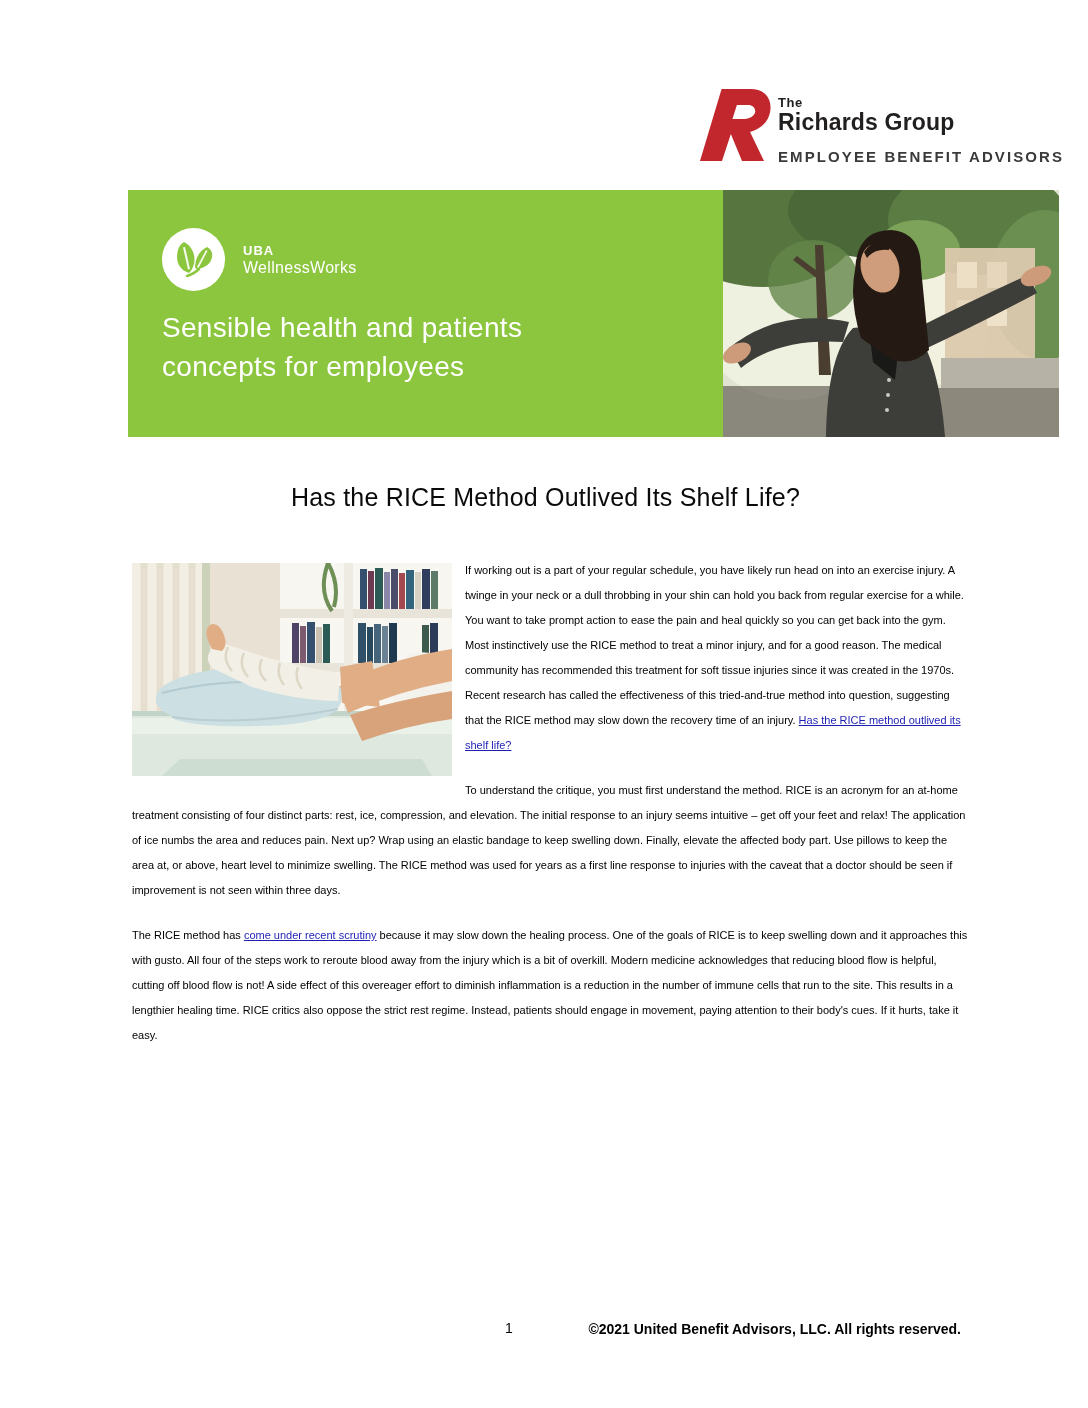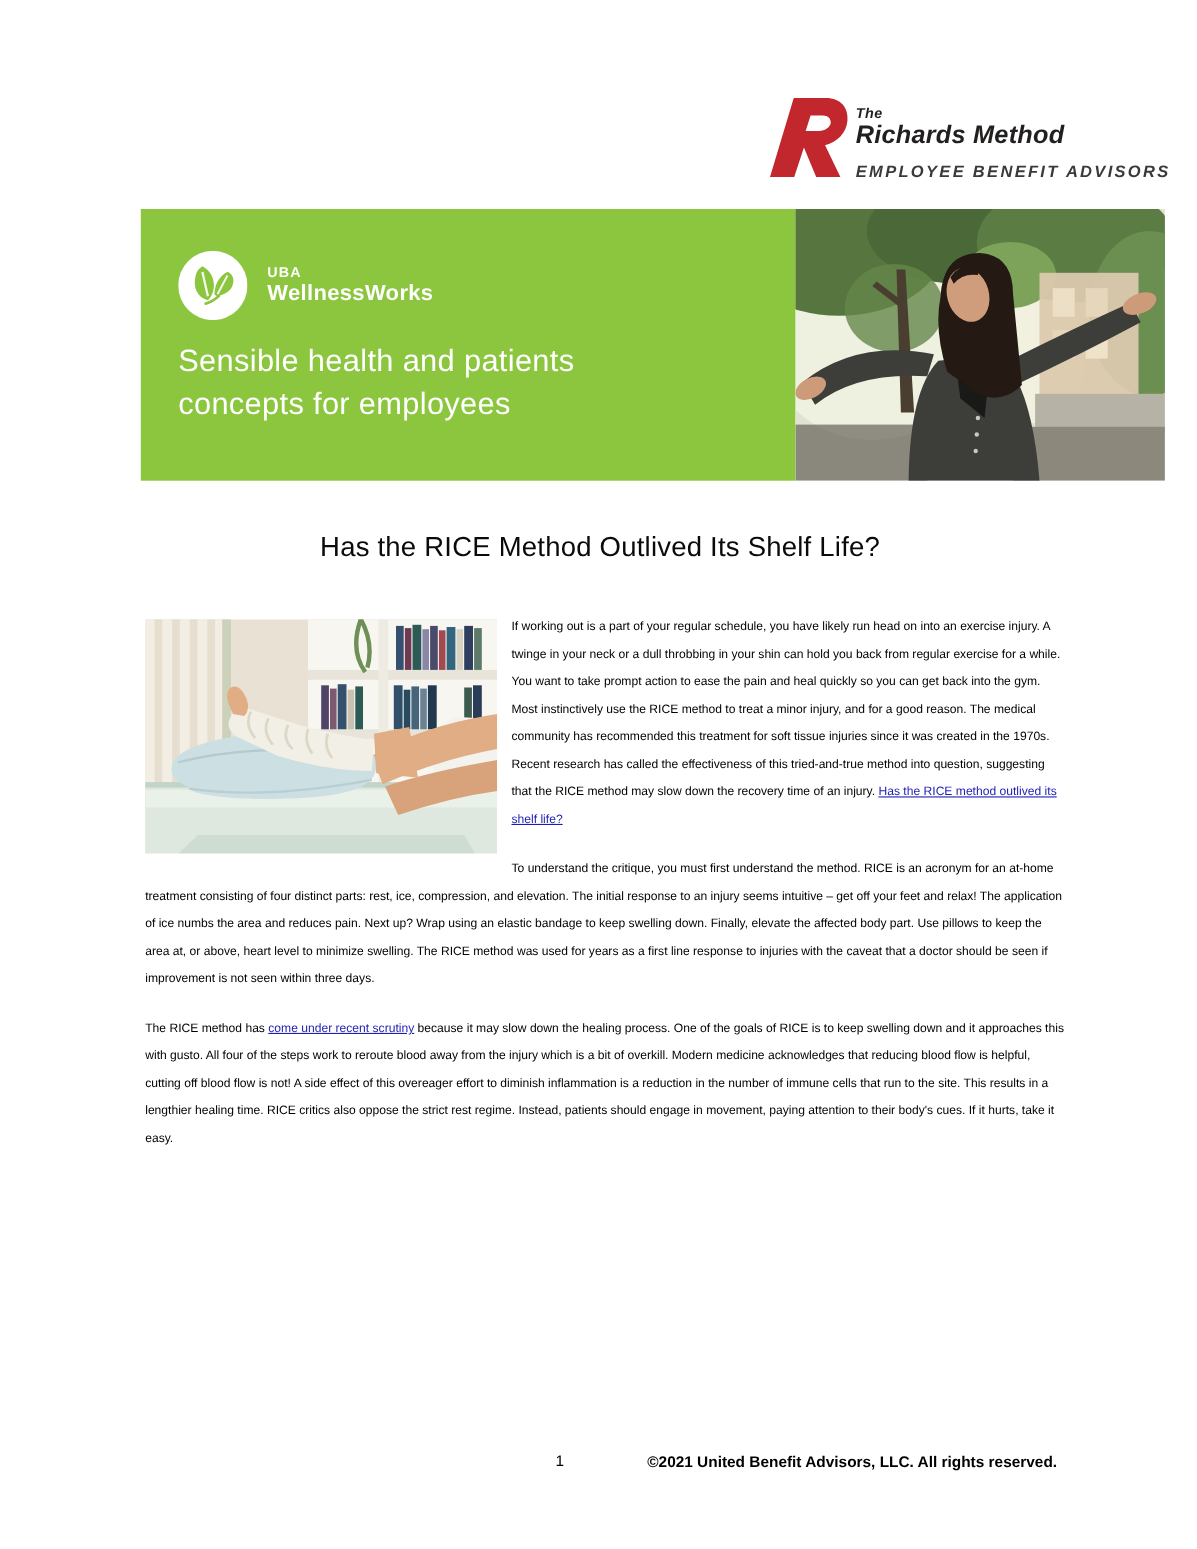--- a/index.html
+++ b/index.html
@@ -14,21 +14,20 @@
     overflow: hidden;
   }
 
   
   .richards-logo {
     position: absolute;
     top: 85px;
     left: 698px;
     display: flex;
     align-items: flex-end;
-    font-style: italic;
   }
   .richards-mark { width: 74px; height: 80px; }
   .richards-text { margin-left: 6px; padding-top: 10px; }
   .richards-the {
     font-size: 13px; font-weight: 700; color: #221f1f; letter-spacing: 0.5px;
   }
   .richards-name {
     font-size: 23px; font-weight: 700; color: #221f1f; letter-spacing: 0.2px;
     line-height: 24px;
   }
@@ -49,21 +48,21 @@
     flex: 1 1 auto;
     position: relative;
   }
   .banner-logo-row {
     position: absolute; top: 38px; left: 34px;
     display: flex; align-items: center;
   }
   .leaf-circle { width: 63px; height: 63px; }
   .banner-brand { margin-left: 18px; color: #ffffff; }
   .banner-org { font-size: 13px; font-weight: 700; letter-spacing: 1px; }
-  .banner-program { font-size: 20px; font-weight: 700; letter-spacing: 0.3px; margin-top: 1px; }
+  .banner-program { font-size: 16px; font-weight: 400; letter-spacing: 0.3px; margin-top: 1px; }
   .banner-tagline {
     position: absolute; top: 118px; left: 34px;
     width: 430px;
     color: #ffffff;
     font-size: 28px; line-height: 39px; font-weight: 400;
     letter-spacing: 0.3px;
   }
   .banner-photo {
     width: 336px; height: 247px; flex: 0 0 336px;
     display: block;
@@ -108,21 +107,21 @@
 
   <div class="richards-logo">
     <svg class="richards-mark" viewBox="0 0 74 80" aria-hidden="true">
       <g transform="skewX(-6) translate(8,0)">
         <path fill="#C1272D" d="M16 4 H45 C59 4 67 13 67 25 C67 36 60 44 49 47 L66 76 H44 L30 49 L24 76 H2 L16 4 Z
                  M33 20 L30 34 H42 C48 34 52 30 52 27 C52 23 49 20 44 20 Z"></path>
       </g>
     </svg>
     <div class="richards-text">
       <div class="richards-the">The</div>
-      <div class="richards-name">Richards Method</div>
+      <div class="richards-name">Richards Group</div>
       <div class="richards-tagline">EMPLOYEE BENEFIT ADVISORS</div>
     </div>
   </div>
 
   <div class="banner">
     <div class="banner-left">
       <div class="banner-logo-row">
         <svg class="leaf-circle" viewBox="0 0 63 63" aria-hidden="true">
           <circle cx="31.5" cy="31.5" r="31.5" fill="#ffffff"></circle>
           <path fill="#8CC63F" d="M27 45 C17 42 13 33 16 22 C17 18 19 16 22 14 C30 18 34 27 32 36 C31 40 29 43 27 45 Z"></path>

